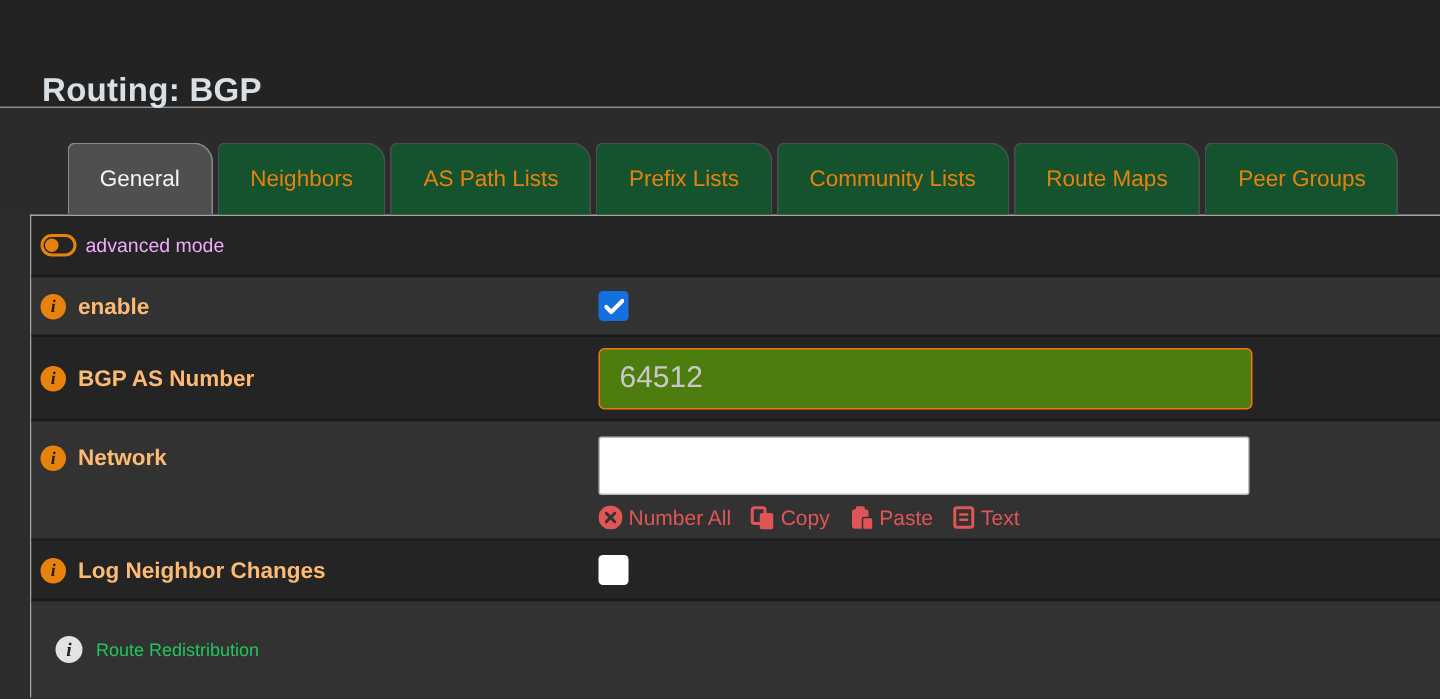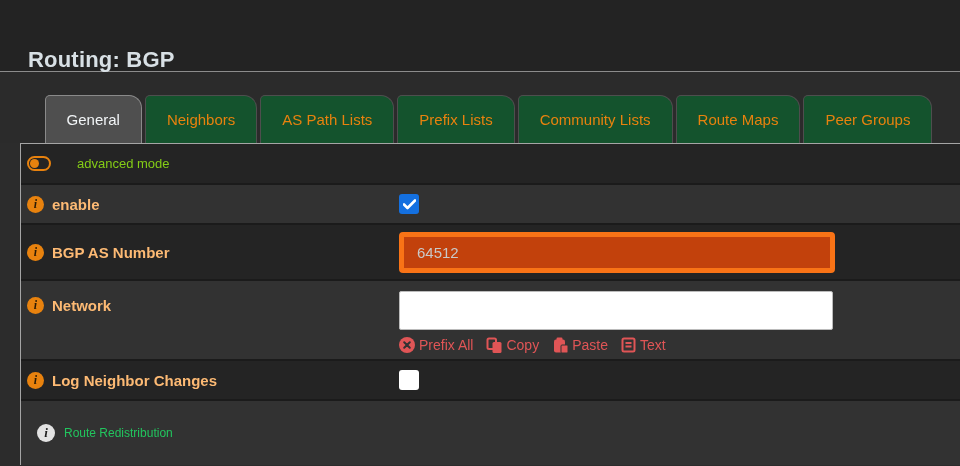--- a/index.html
+++ b/index.html
@@ -17,21 +17,21 @@
          white-space:nowrap; }
   .tab.inactive { background:#14532d; color:#e8820e; border:1px solid #4e4e4e; border-bottom:none; }
   .tab.active   { background:#4f4f4f; color:#f2f5f7; border:1px solid #8a8a8a; border-bottom:none; }
 
   .panel { margin-left:20px; border-left:1px solid #a5a5a5; border-top:1px solid #a5a5a5; }
   .row { display:flex; align-items:center; padding-left:6px; border-bottom:2px solid #1b1b1b; }
   .row.dark  { background:#242424; }
   .row.light { background:#323232; }
 
   .row.advanced { height:41px; gap:6px; }
-  .adv-label { color:#84cc16; font-size:13px;margin-left:20px; }
+  .adv-label { color:#f0abfc; font-size:13px; }
 
   .toggle { width:24px; height:15px; border:2px solid #e8820e; border-radius:9px;
             position:relative; display:inline-block; flex:none; cursor:pointer; }
   .toggle .knob { position:absolute; left:1px; top:1px; width:9px; height:9px;
                   border-radius:50%; background:#e8820e; }
 
   .label-cell { width:372px; flex:none; display:flex; align-items:center; gap:8px; }
   .field-label { color:#fdba74; font-weight:bold; font-size:15px; }
 
   .info-badge { width:17px; height:17px; border-radius:50%; background:#e8820e;
@@ -45,22 +45,22 @@
   .row.r-network{ height:80px; align-items:flex-start; padding-top:10px; }
   .row.r-log    { height:40px; }
   .row.section  { height:64px; border-bottom:none; padding-left:16px; gap:9px; }
   .section-label { color:#22c55e; font-weight:normal; font-size:12px; }
 
   .cb { width:20px; height:20px; border-radius:3px; display:flex; align-items:center;
         justify-content:center; cursor:pointer; flex:none; }
   .cb.checked { background:#1470e0; }
   .cb.unchecked { background:#ffffff; }
 
-  .as-input { width:436px; height:41px; background:#c2410c; border:5px solid #f97316;
-              border-radius:4px; color:#c9c9c9; font-size:15px; padding:0 13px;
+  .as-input { width:436px; height:41px; background:#4d7c0f; border:1px solid #f97316;
+              border-radius:4px; color:#c9c9c9; font-size:20px; padding:0 13px;
               font-family:"Liberation Sans", sans-serif; outline:none; }
 
   .network-col { display:flex; flex-direction:column; }
   .network-input { width:434px; height:39px; background:#ffffff; border:1px solid #bbbbbb;
                    border-radius:2px; outline:none; font-size:15px; padding:0 10px;
                    font-family:"Liberation Sans", sans-serif; color:#333; }
   .actions { display:flex; gap:13px; margin-top:7px; align-items:center; }
   .action { color:#e05556; font-size:14px; display:inline-flex; align-items:center;
             gap:4px; cursor:pointer; }
   .action svg { display:block; }
@@ -117,21 +117,21 @@
       <span class="field-label">Network</span>
     </div>
     <div class="network-col">
       <input class="network-input" type="text" value="" style="">
       <div class="actions">
         <span class="action">
           <svg width="16" height="16" viewBox="0 0 16 16">
             <circle cx="8" cy="8" r="8" fill="#e05556"></circle>
             <path d="M5.2 5.2 L10.8 10.8 M10.8 5.2 L5.2 10.8" stroke="#323232" stroke-width="2" stroke-linecap="round"></path>
           </svg>
-          <span>Prefix All</span>
+          <span>Number All</span>
         </span>
         <span class="action">
           <svg width="16" height="16" viewBox="0 0 16 16">
             <rect x="1.5" y="1.5" width="8.5" height="10.5" rx="1.5" fill="none" stroke="#e05556" stroke-width="2"></rect>
             <rect x="6.5" y="5" width="9" height="11" rx="1.5" fill="#e05556"></rect>
           </svg>
           <span>Copy</span>
         </span>
         <span class="action">
           <svg width="16" height="16" viewBox="0 0 16 16">

